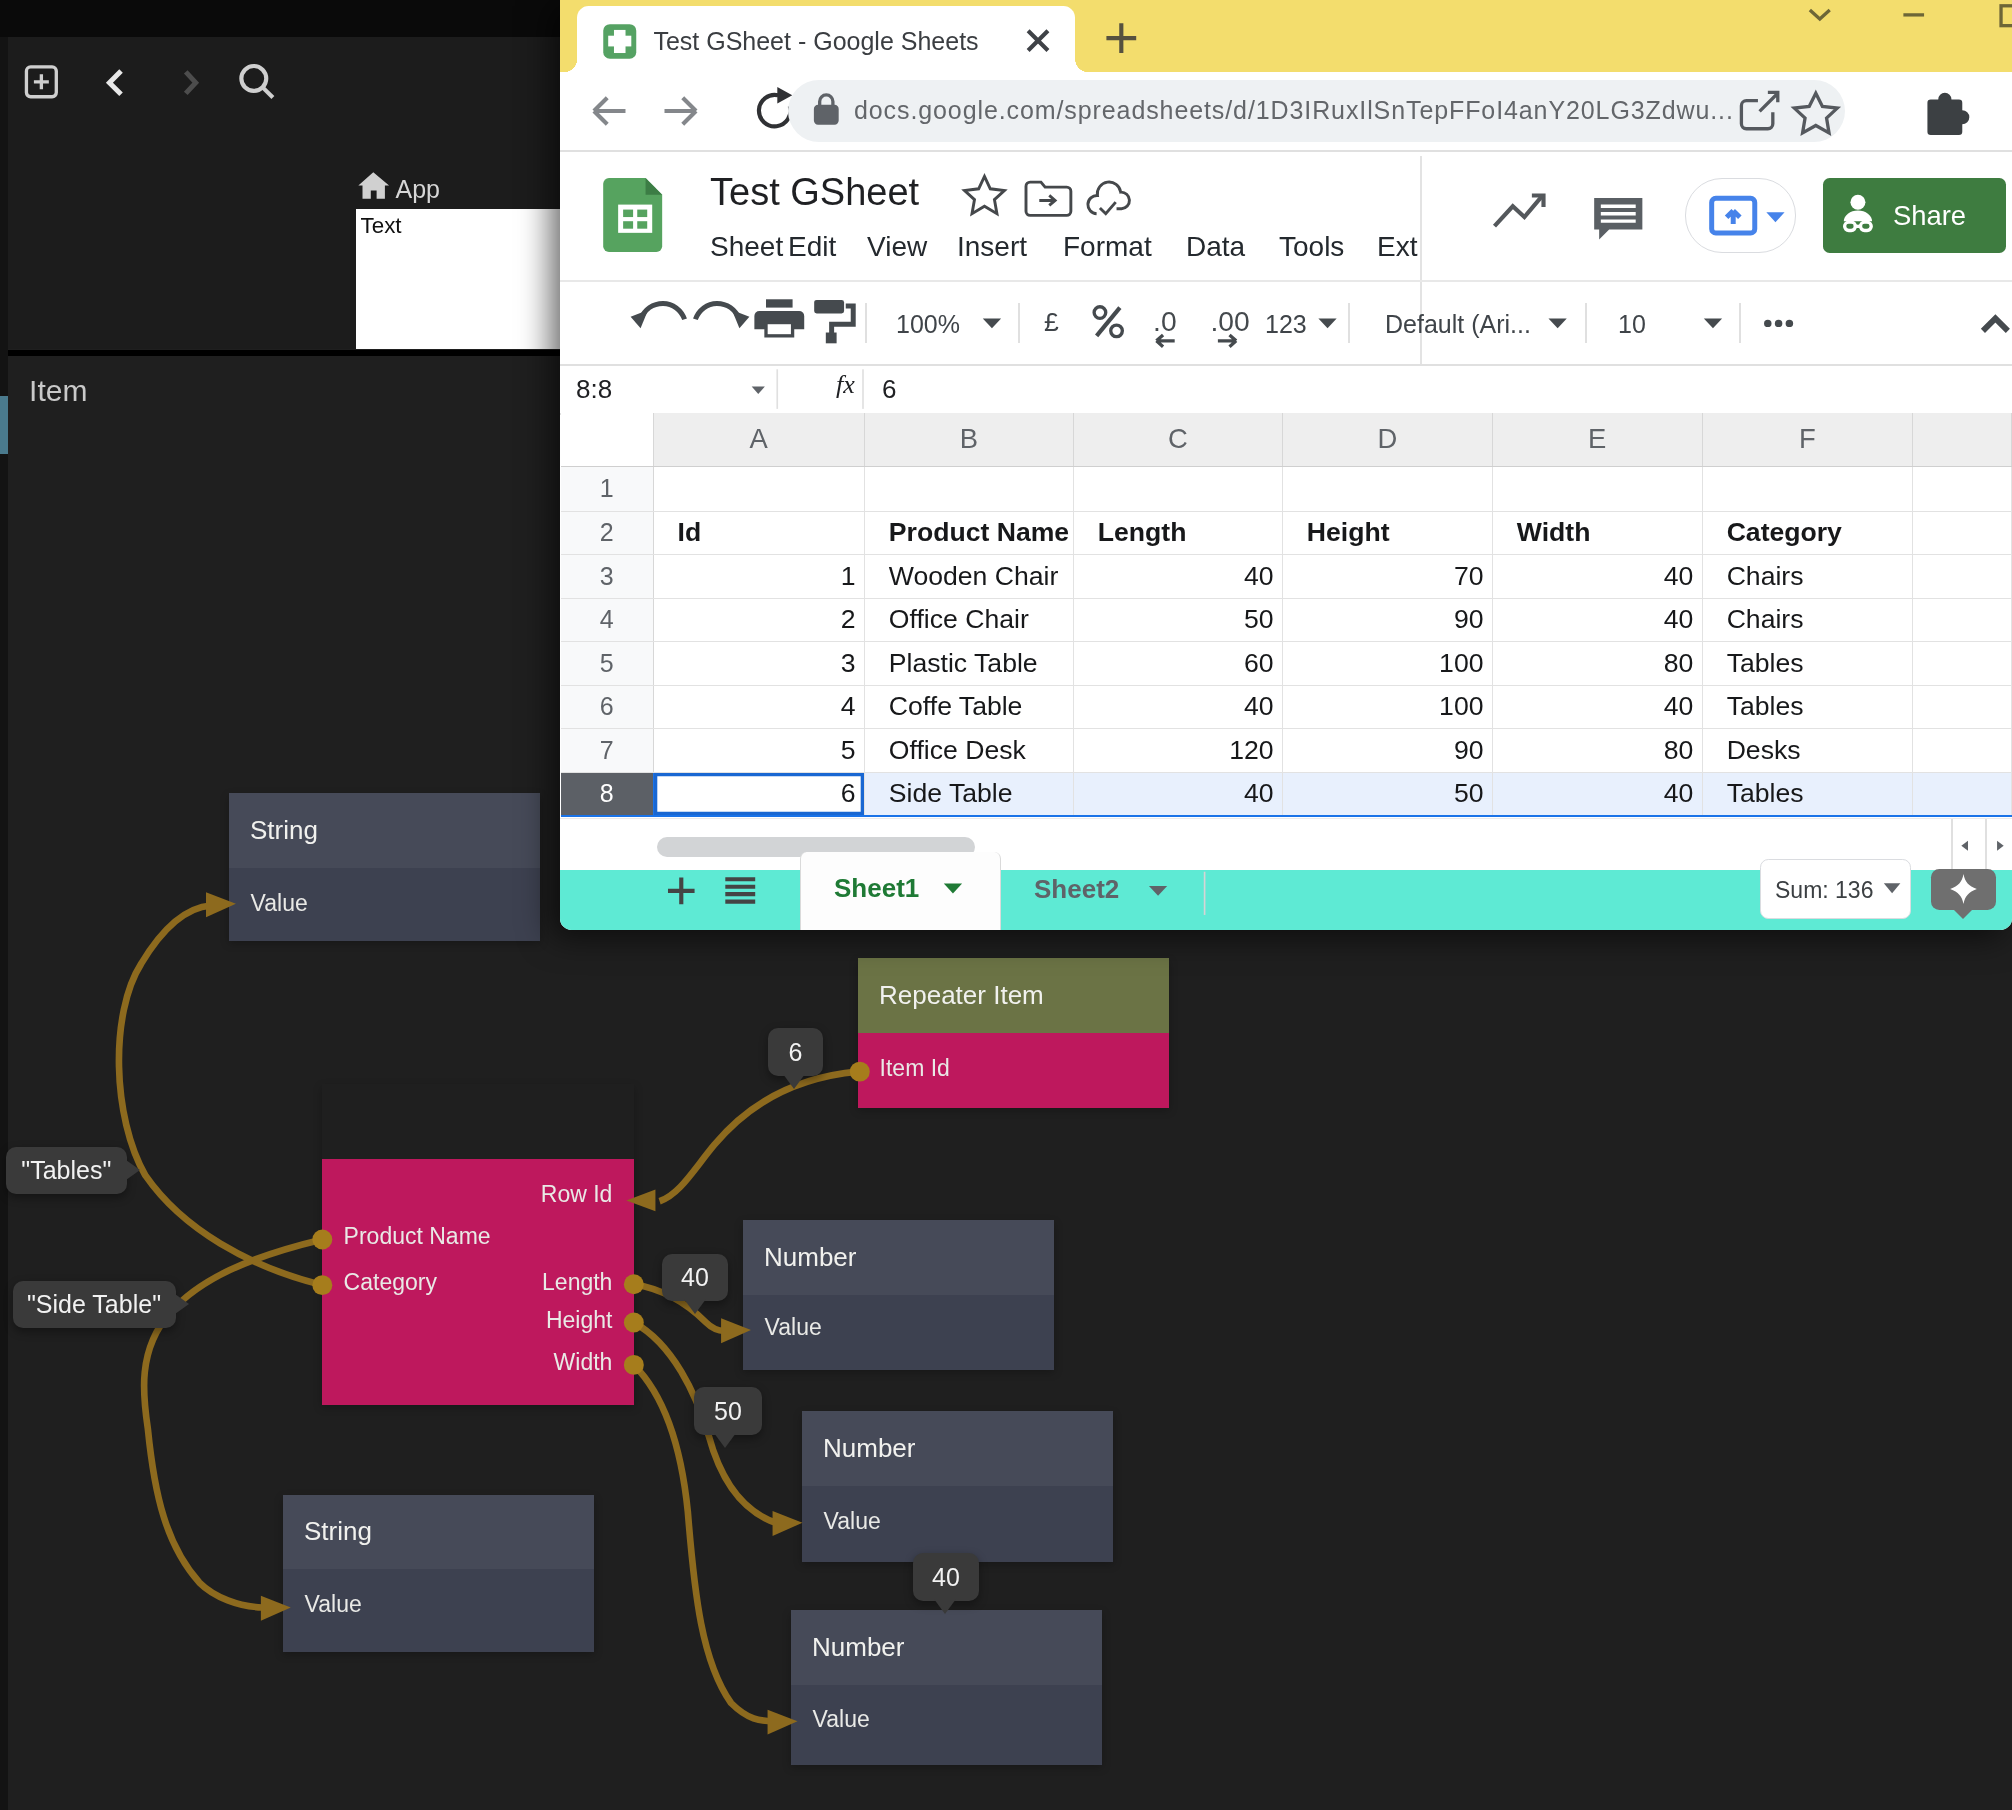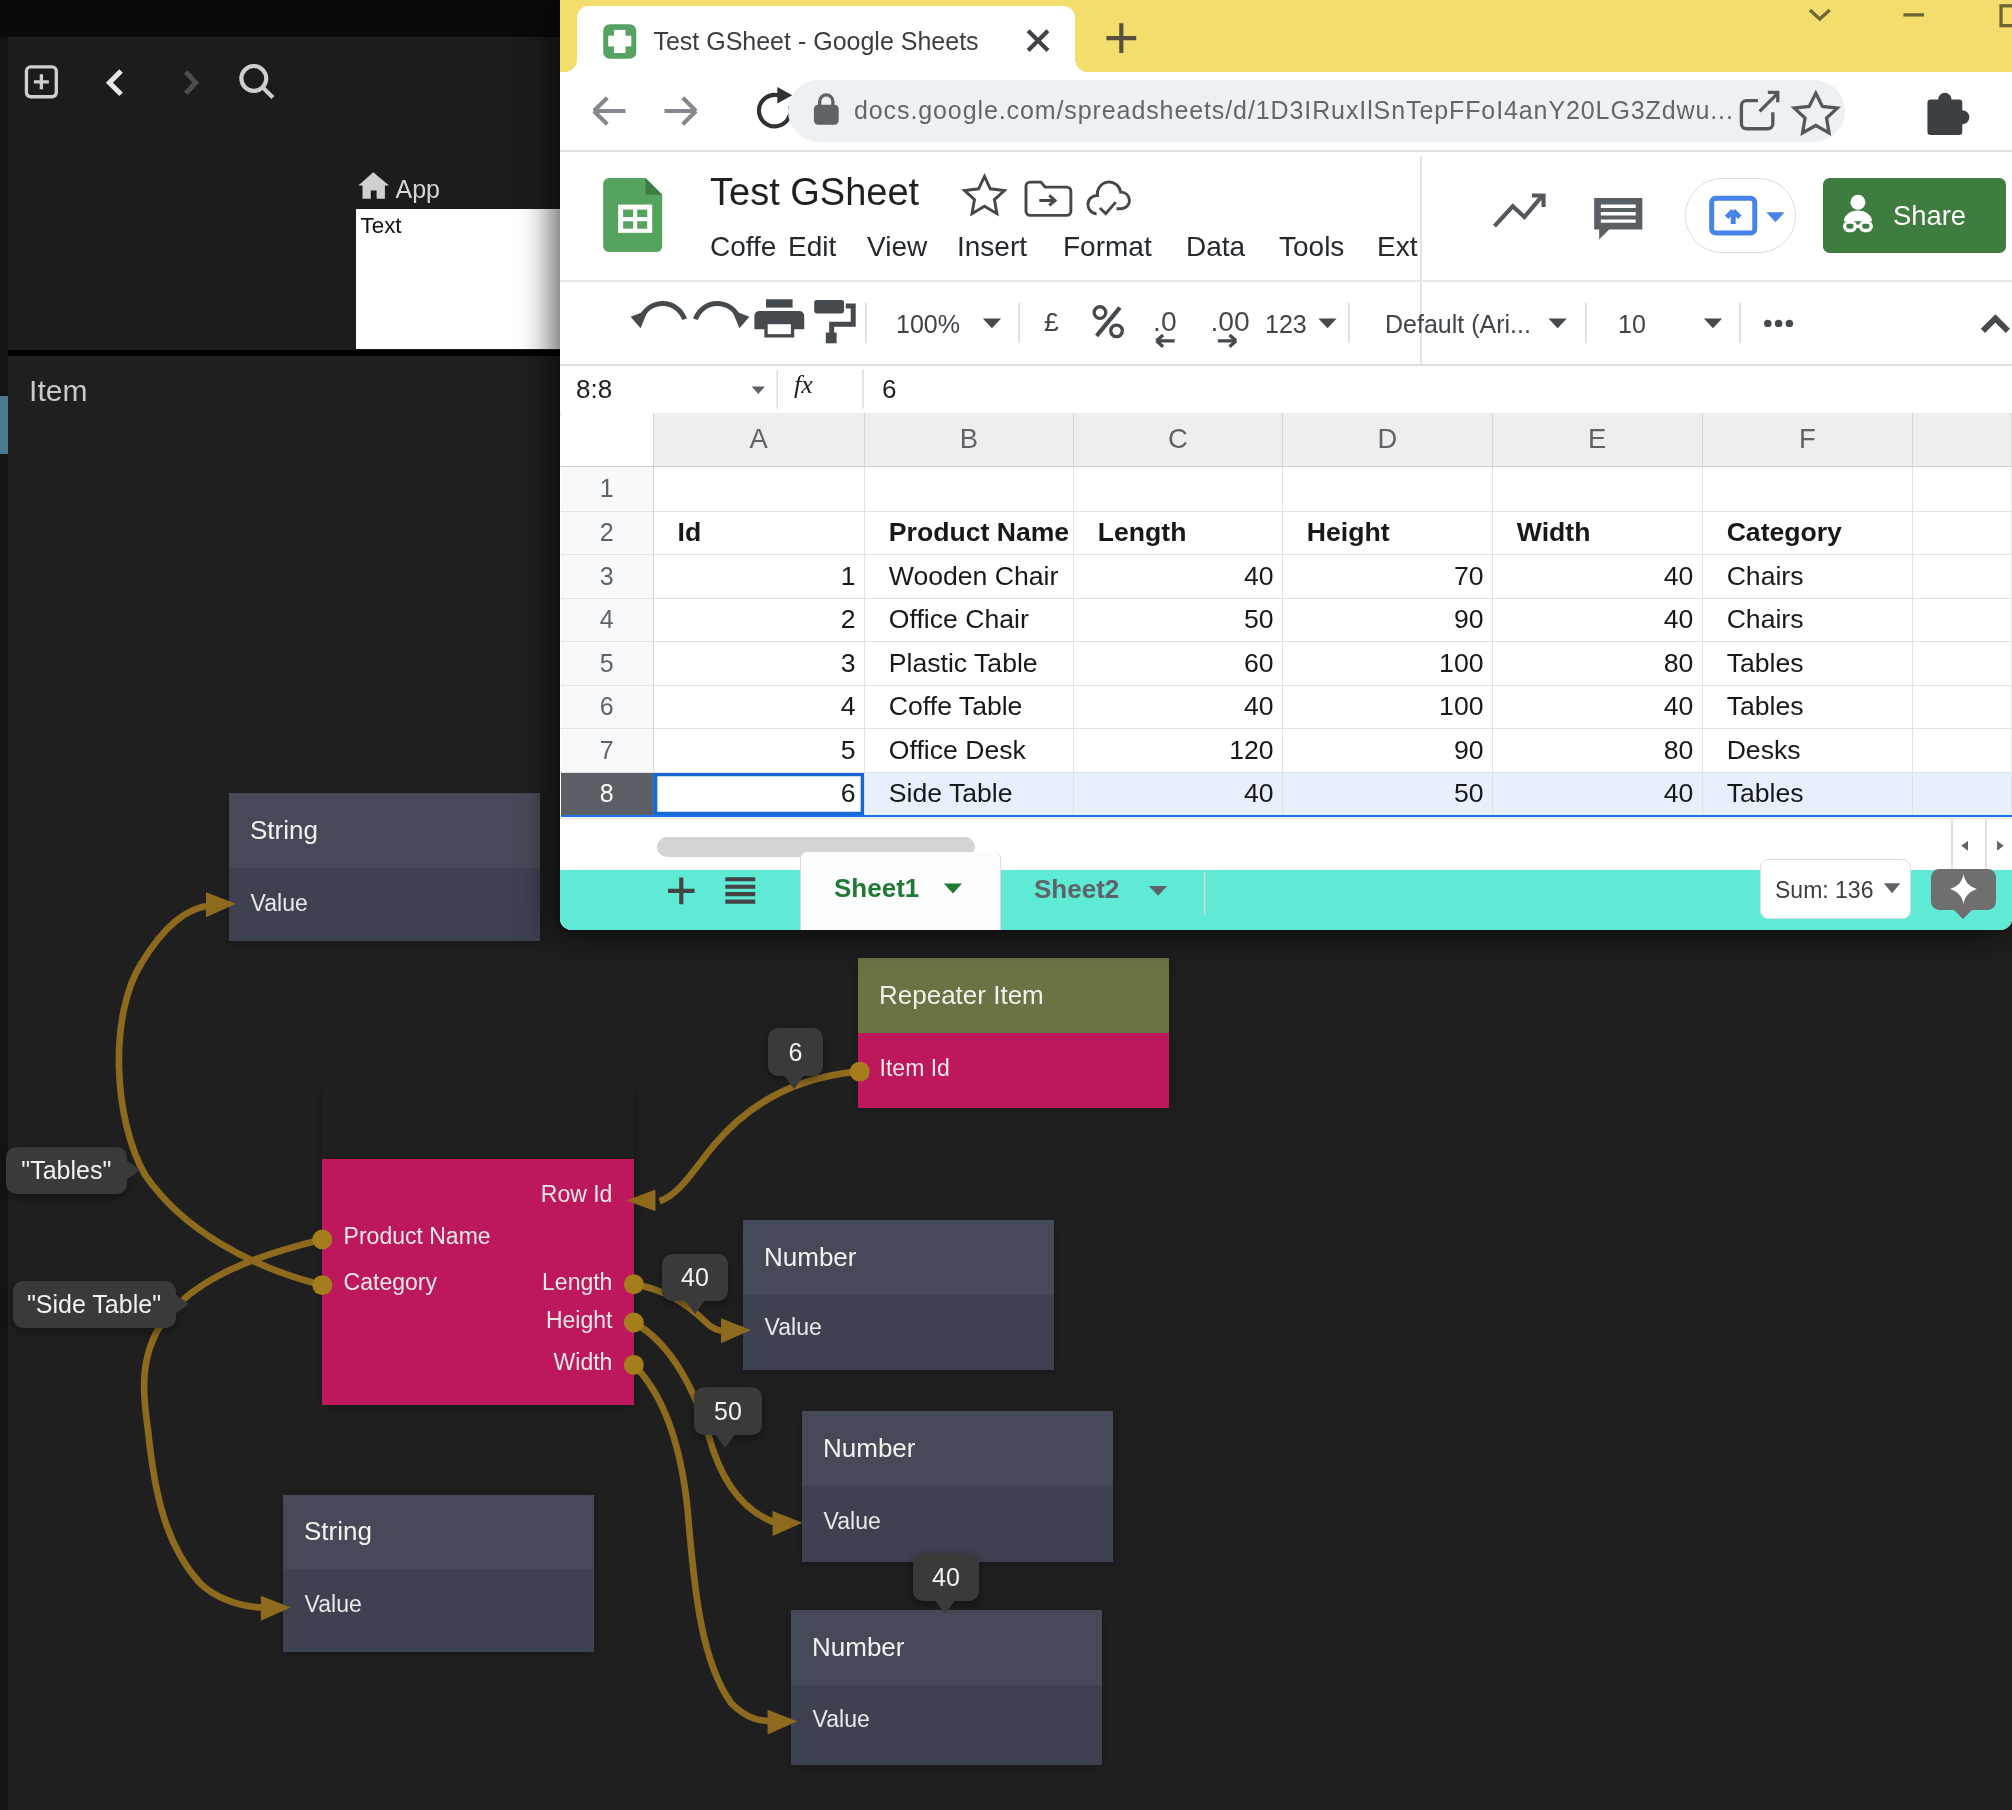--- a/index.html
+++ b/index.html
@@ -46,21 +46,21 @@
 .menu { position:absolute; top:231px; font-size:28px; color:#24292e; }
 #vdiv { left:860px; top:156px; width:1.7px; height:208px; background:#e3e3e3; }
 #sharebtn { left:1263px; top:178px; width:183px; height:75px; background:#3e7c40; border-radius:6.6px; }
 #sharebtn span { position:absolute; left:70px; top:21.6px; font-size:27.4px; color:#fff; }
 #presentpill { left:1125px; top:178px; width:111px; height:75px; background:#fff; border:1.7px solid #dadce0; border-radius:37px; }
 
 .ftxt { position:absolute; top:310px; font-size:25px; color:#3f4449; }
 
 #fbar { left:0; top:366px; width:1452px; height:47px; background:#fff; }
 #fbar .t { position:absolute; font-size:26px; color:#202124; top:7.5px; }
-#fx { font-family:"Liberation Serif", serif; font-style:italic; font-size:30px; color:#9aa0a6; }
+#fx { font-family:"Liberation Serif", serif; font-style:italic; font-size:30px; color:#9aa0a6;margin-left:42px; }
 
 table { border-collapse:collapse; table-layout:fixed; }
 #grid { left:0.8px; top:413px; }
 #grid td { border-right:1.7px solid #e2e2e2; border-bottom:1.7px solid #e2e2e2; font-size:26.6px; color:#17181a; padding:0; vertical-align:middle; overflow:hidden; white-space:nowrap; }
 #grid td.hd { background:#eeeeee; color:#5f6368; font-size:27.4px; text-align:center; border-right:1.7px solid #d7d7d7; border-bottom:1.7px solid #cfcfcf; }
 #grid td.rh { background:#f8f9fa; color:#5f6368; font-size:25px; text-align:center; border-right:1.7px solid #d7d7d7; }
 #grid td.txt { padding-left:24px; }
 #grid td.num { text-align:right; padding-right:8.3px; }
 #grid tr.sel td { background:#e8f0fd; border-top:1.7px solid #1a73e8; border-bottom:2.5px solid #1a73e8; }
 #grid tr.sel td.rh { background:#5c6066; color:#fff; border-right:1.7px solid #1a73e8; }
@@ -268,21 +268,21 @@
     <g stroke="#54585c" stroke-width="5" fill="none">
       <path d="M1125 272 l22 -24 14 13 22 -26"></path>
       <path d="M1170 235 h14 v14"></path>
     </g>
     <g>
       <path d="M1245 238 h58 v38 h-40 l-12 12 v-12 h-6 z" fill="#5a5f64"></path>
       <path d="M1253 248 h42 M1253 257 h42 M1253 266 h42" stroke="#fff" stroke-width="4"></path>
     </g>
   </svg>
   <div class="abs" id="shtitle">Test GSheet</div>
-  <span class="menu" style="left:150px">Coffe</span>
+  <span class="menu" style="left:150px">Sheet</span>
   <span class="menu" style="left:228px">Edit</span>
   <span class="menu" style="left:307px">View</span>
   <span class="menu" style="left:397px">Insert</span>
   <span class="menu" style="left:503px">Format</span>
   <span class="menu" style="left:626px">Data</span>
   <span class="menu" style="left:719px">Tools</span>
   <span class="menu" style="left:817px">Ext</span>
   <div class="abs" id="vdiv"></div>
   <div class="abs" id="presentpill">
     <svg class="svgabs" width="111" height="75" viewBox="0 0 134 90">

